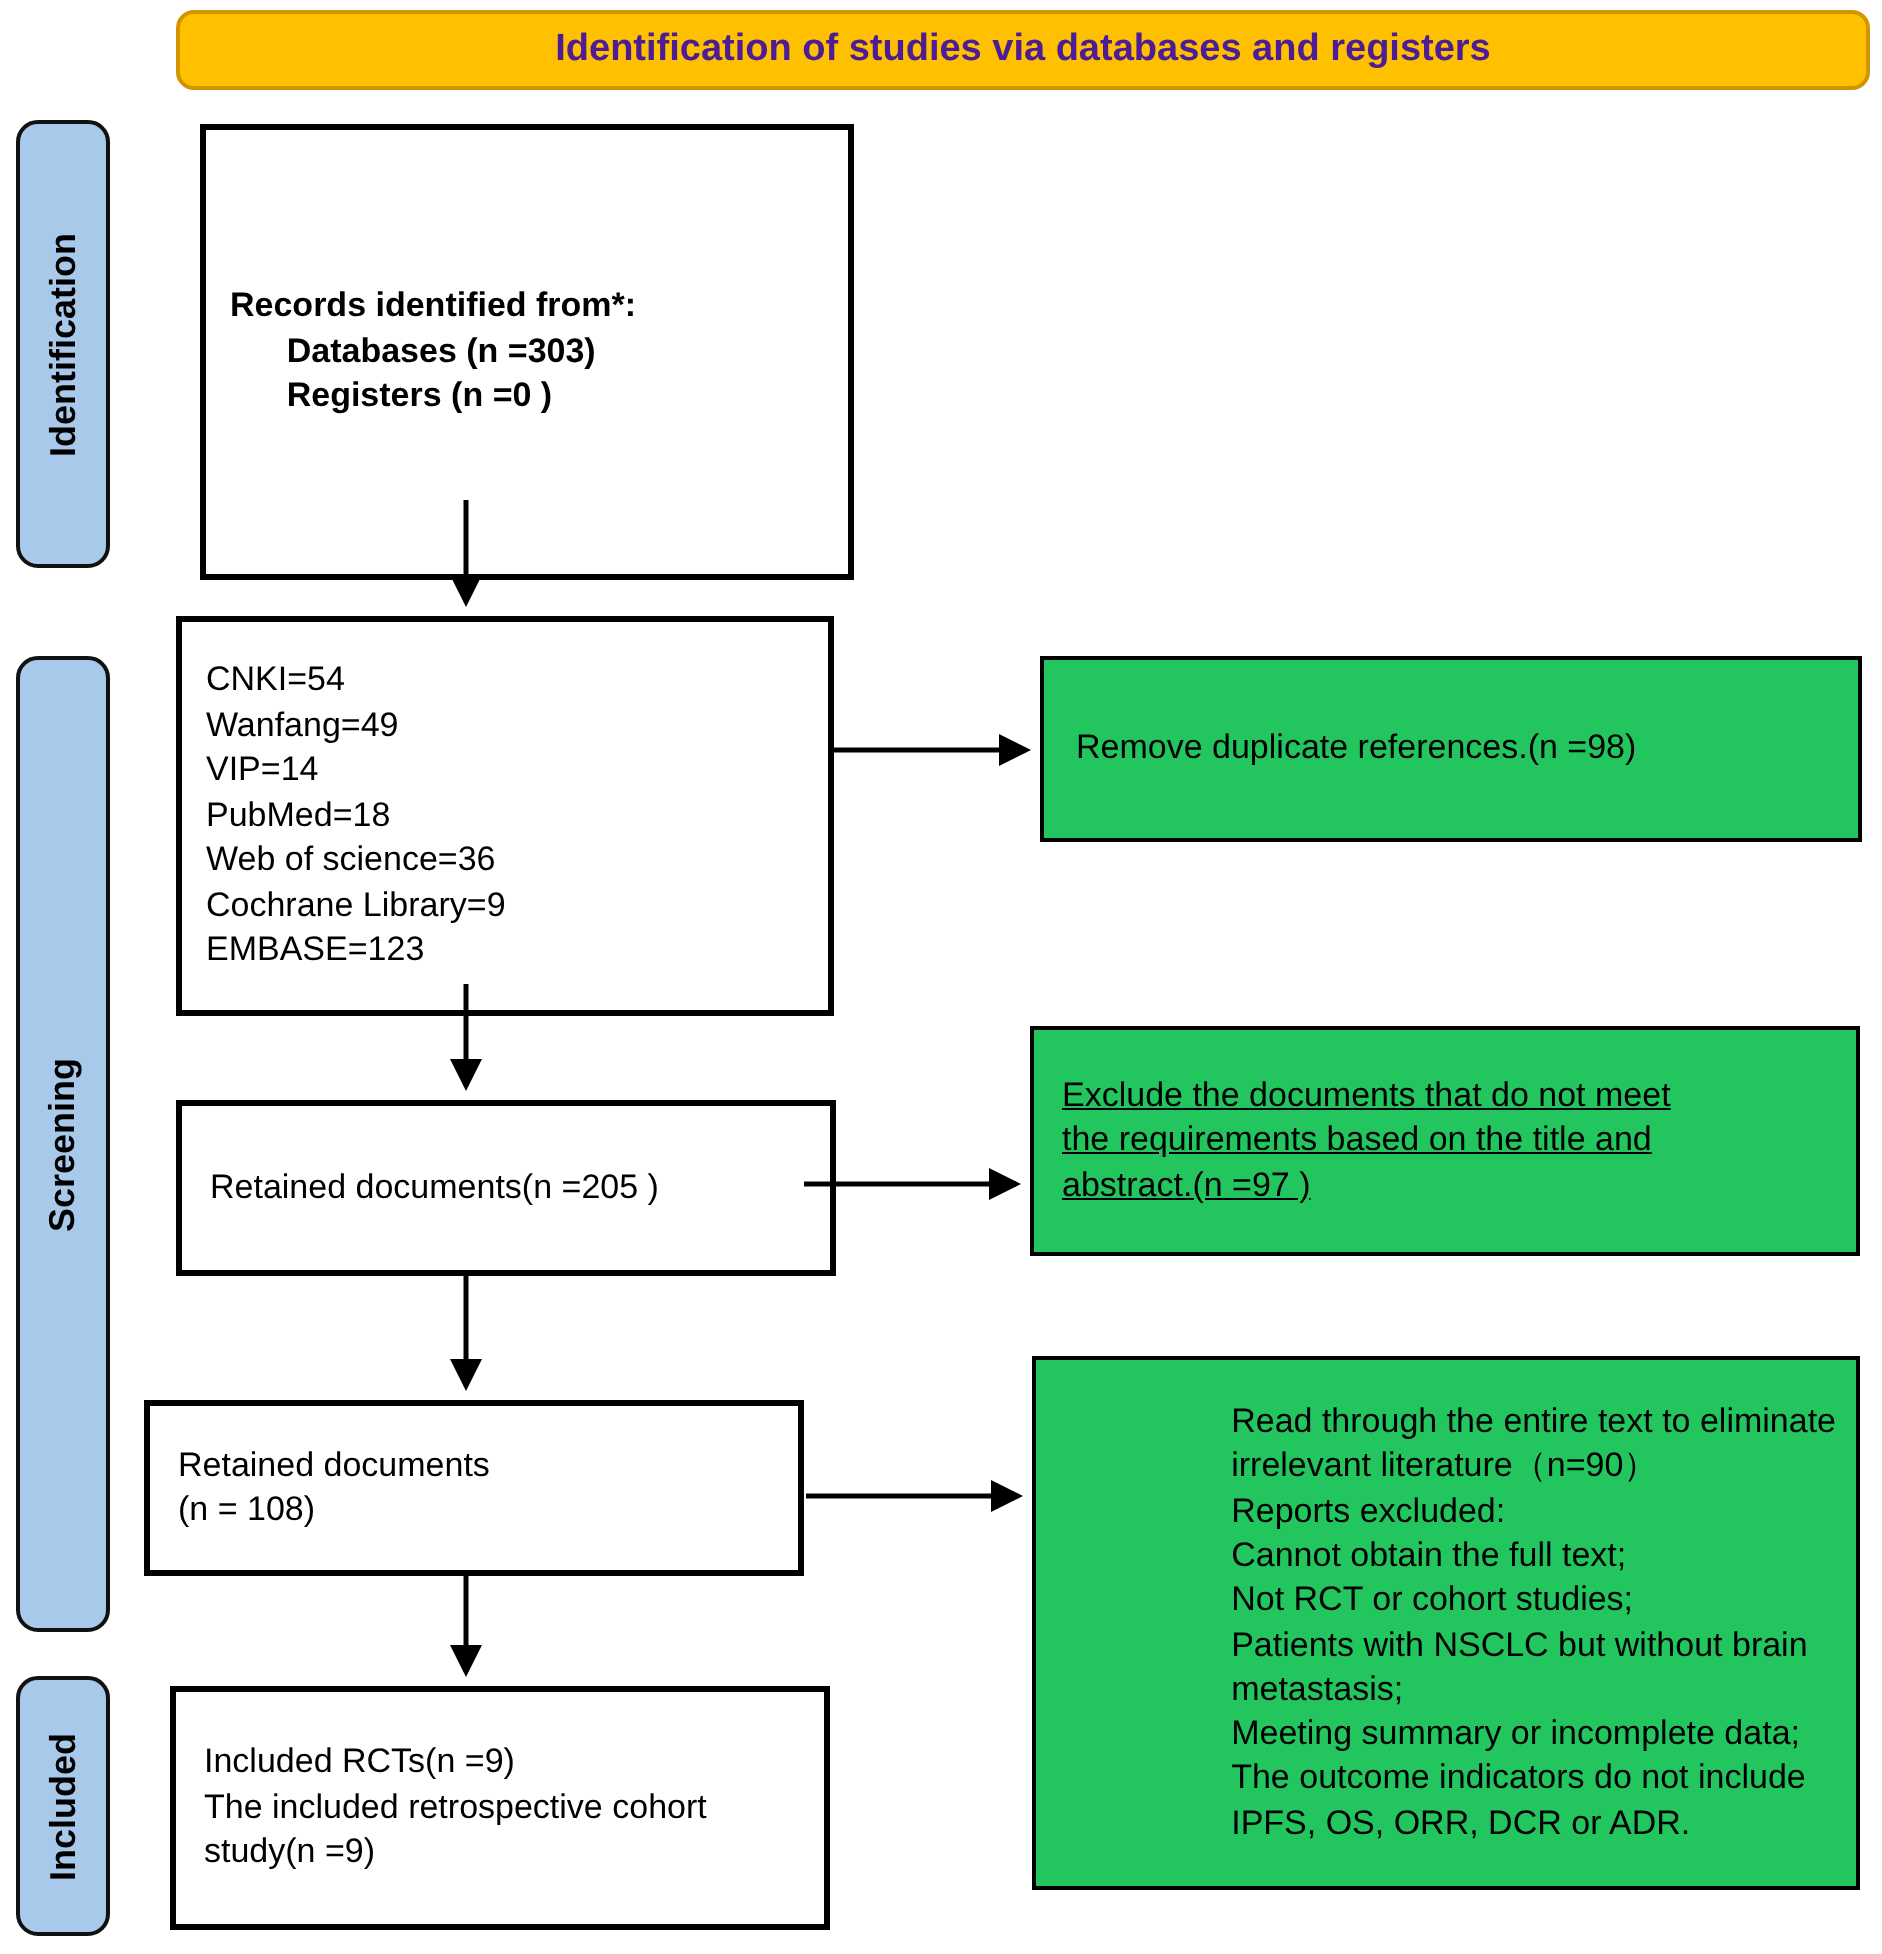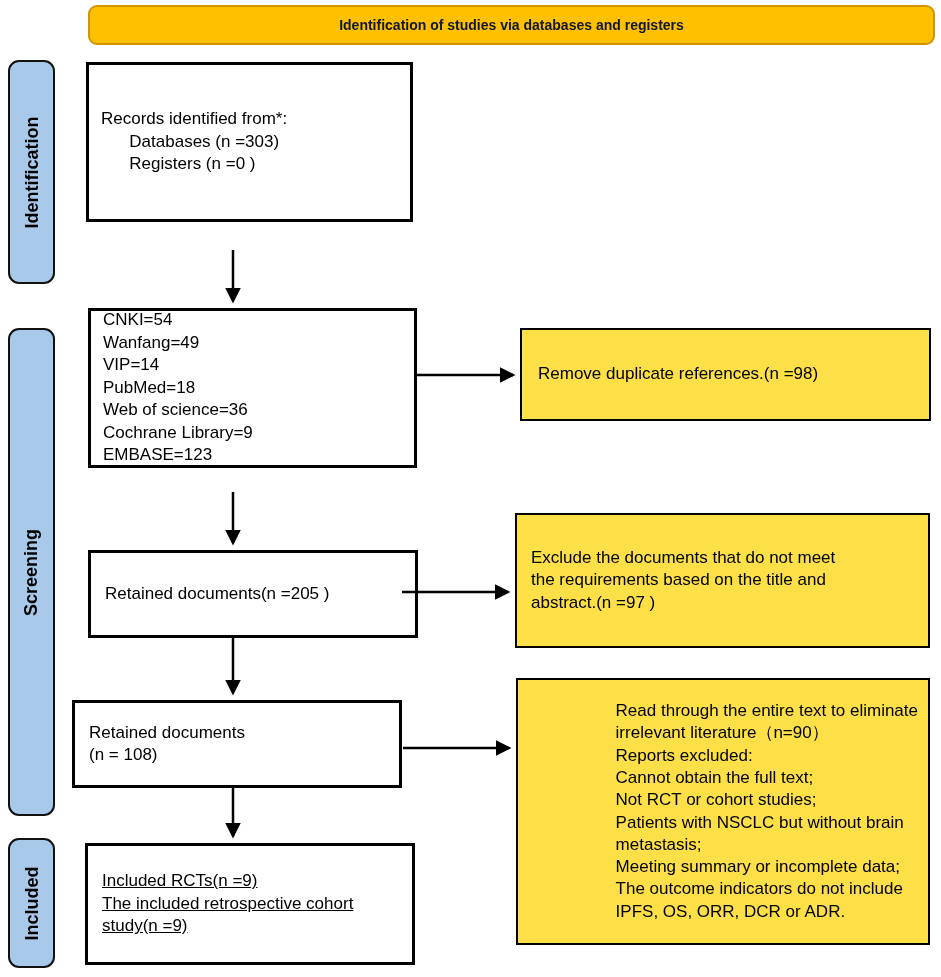--- a/index.html
+++ b/index.html
@@ -24,23 +24,23 @@
     width: 847px; height: 40px;
     background: var(--banner-fill, #FFC000);
     border: 2px solid var(--banner-border, #D29500);
     border-radius: 9px;
     box-sizing: border-box;
     display: flex;
     align-items: center;
     justify-content: center;
   }
   .banner span {
-    font-size: 14px;
+    font-size: 19px;
     font-weight: bold;
-    color: #0f172a;
+    color: #4c1d95;
     text-align: center;
   }
 
   
   .stage {
     position: absolute;
     left: 8px;
     width: 47px;
     background: var(--stage-fill, #A9C9EB);
     border: 2.5px solid #111;
@@ -69,45 +69,45 @@
     box-sizing: border-box;
     display: flex;
     align-items: center;
   }
   .fbox .box-text {
     white-space: pre-wrap;
     font-size: 17px;
     line-height: 1.32;
     padding: 4px 10px 4px 14px;
   }
-  .box-records     { left: 86px; top: 62px;  width: 327px; height: 160px; }
+  .box-records     { left: 100px; top: 62px;  width: 327px; height: 228px; font-weight: bold; }
   .box-records .box-text { padding-left: 12px; }
-  .box-counts      { left: 88px; top: 308px; width: 329px; height: 160px; }
+  .box-counts      { left: 88px; top: 308px; width: 329px; height: 200px; }
   .box-counts .box-text { padding-left: 12px; }
   .box-retained205 { left: 88px; top: 550px; width: 330px; height: 88px; }
   .box-retained108 { left: 72px; top: 700px; width: 330px; height: 88px; }
-  .box-included    { left: 85px; top: 843px; width: 330px; height: 122px; text-decoration: underline; }
+  .box-included    { left: 85px; top: 843px; width: 330px; height: 122px; }
 
   .sbox {
     position: absolute;
-    background: #fde047;
+    background: #22c55e;
     border: 2.5px solid #000;
     box-sizing: border-box;
     display: flex;
     align-items: center;
   }
   .sbox .box-text {
     white-space: pre-wrap;
     font-size: 17px;
     line-height: 1.33;
     padding: 4px 10px 4px 14px;
   }
   .sbox-duplicates    { left: 520px; top: 328px; width: 411px; height: 93px; }
   .sbox-duplicates .box-text { padding-left: 16px; }
-  .sbox-titleabstract { left: 515px; top: 513px; width: 415px; height: 135px; }
+  .sbox-titleabstract { left: 515px; top: 513px; width: 415px; height: 115px; text-decoration: underline; }
   .sbox-fulltext      { left: 516px; top: 678px; width: 414px; height: 267px; justify-content: flex-end; }
   .sbox-fulltext .box-text { line-height: 1.31; }
 
   
   .arrows {
     position: absolute;
     left: 0; top: 0;
     pointer-events: none;
   }
 </style>

